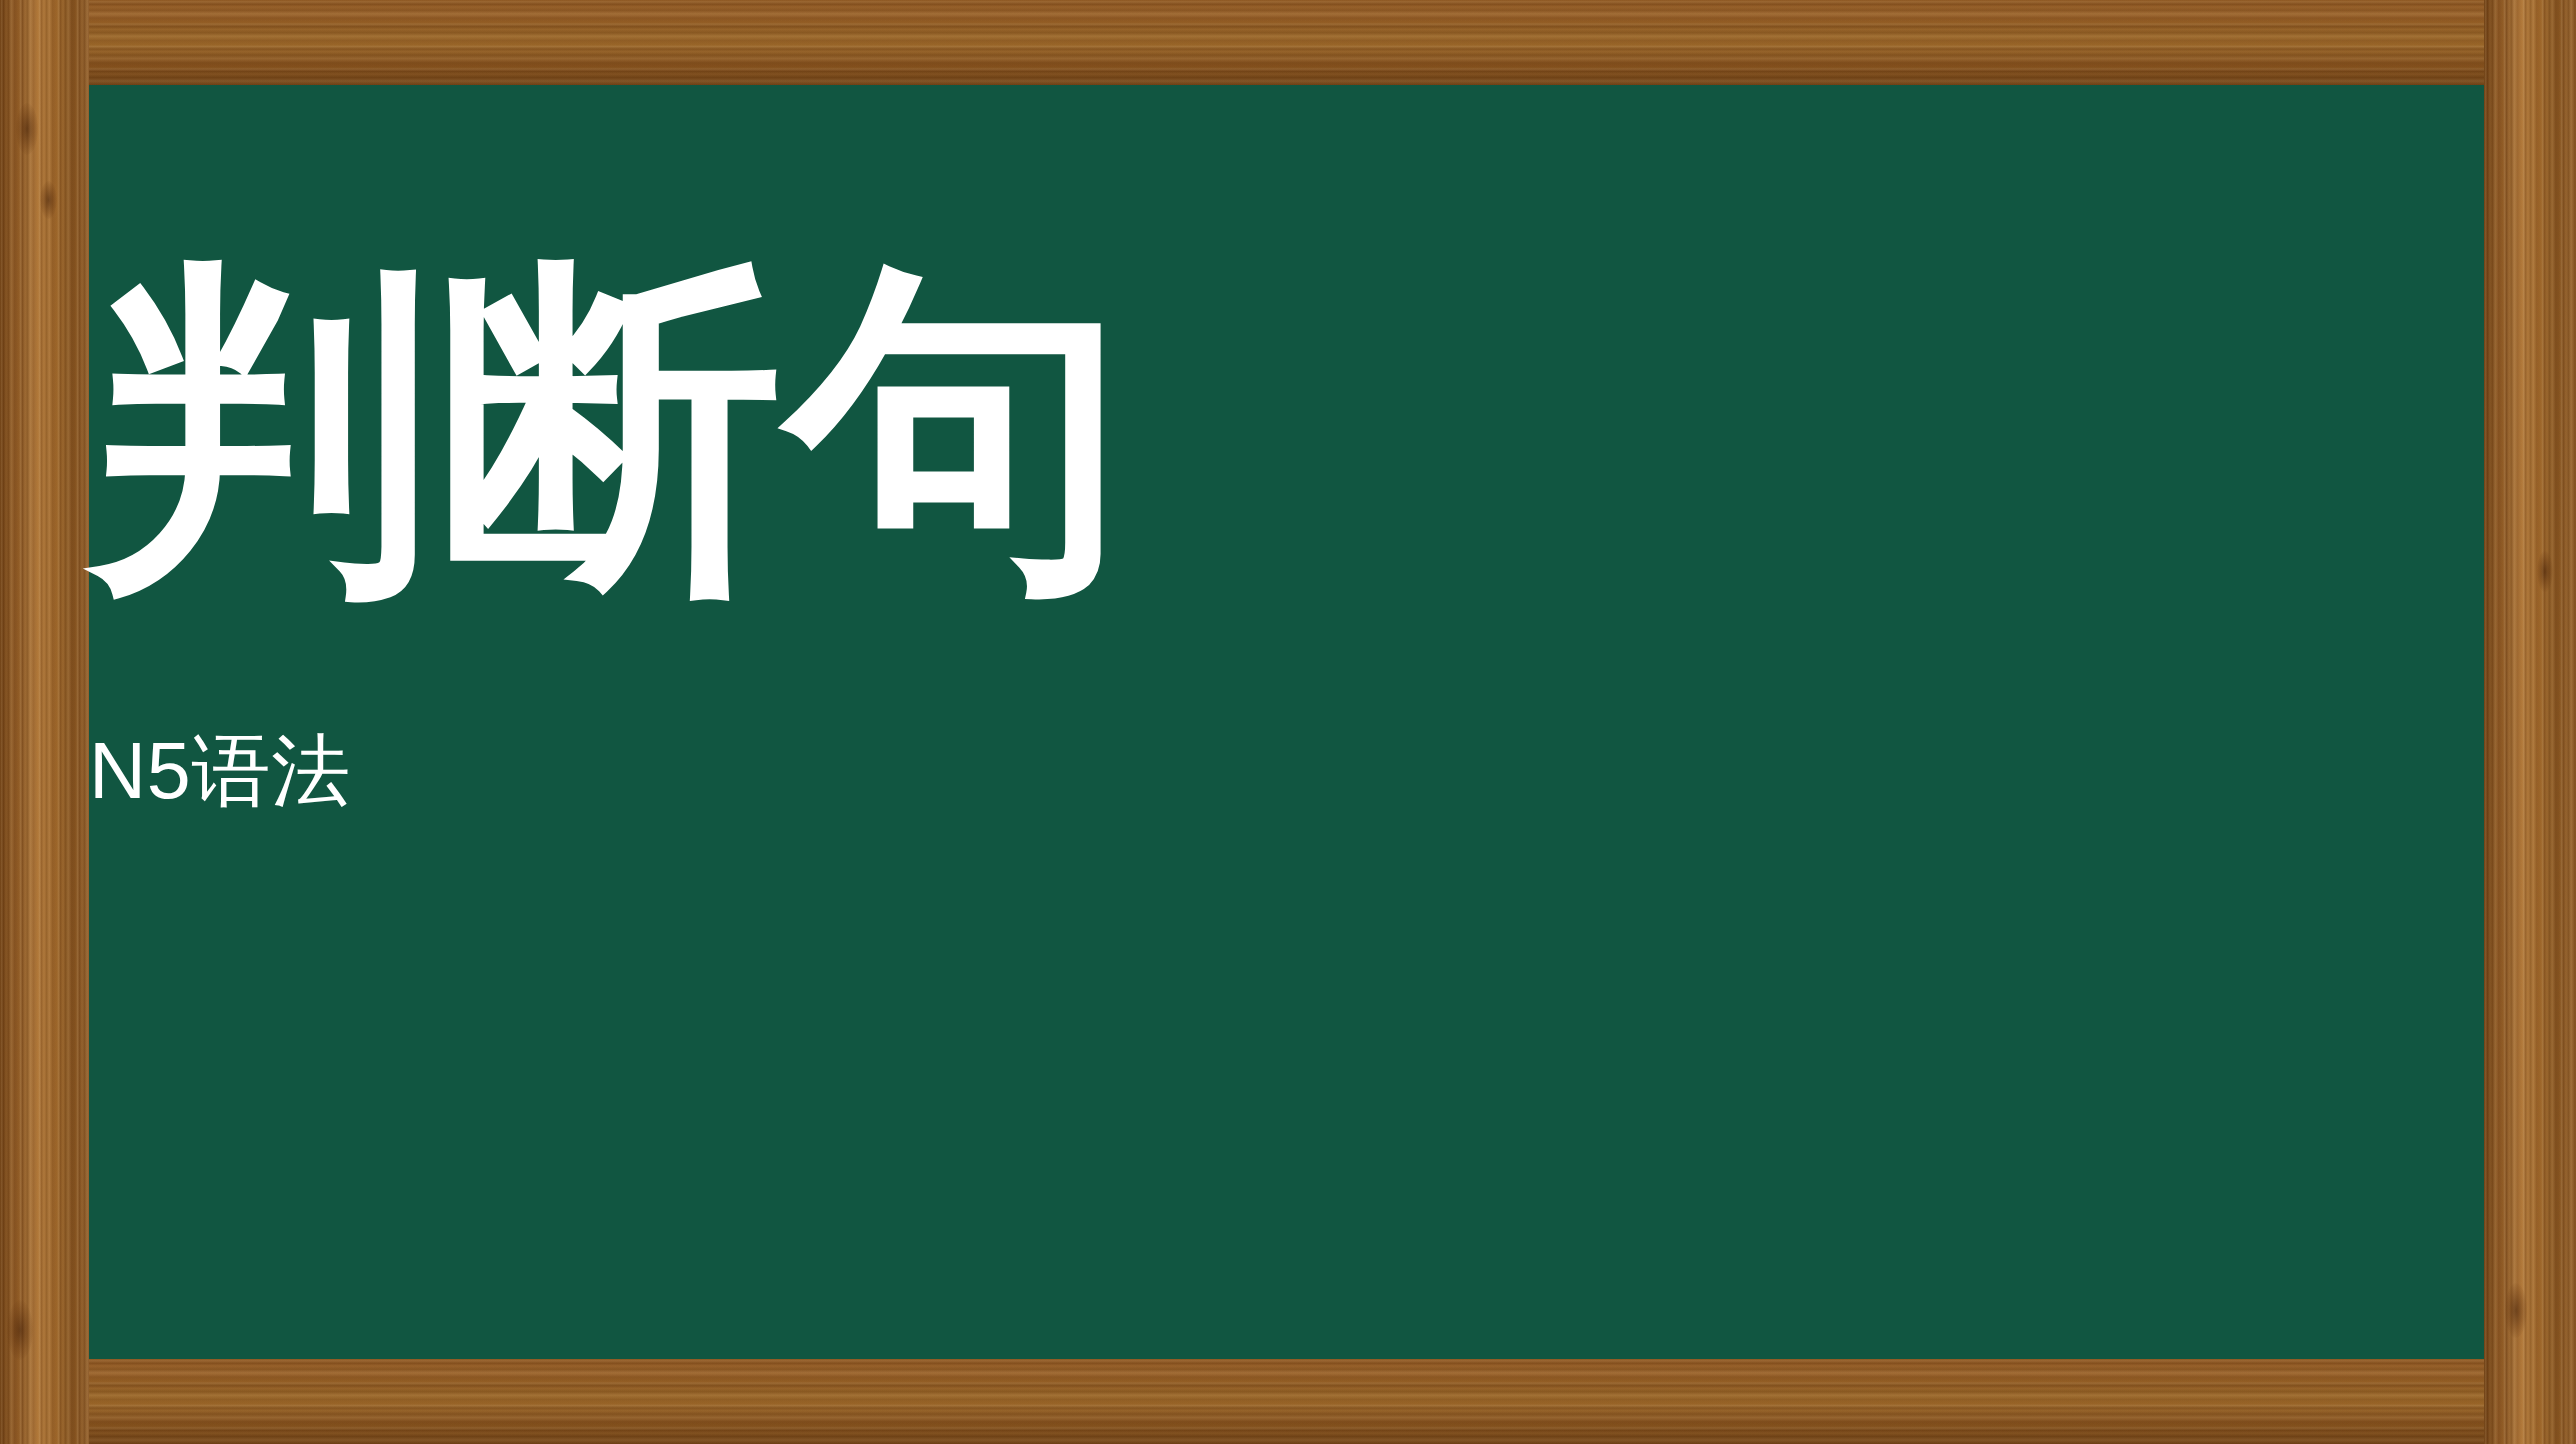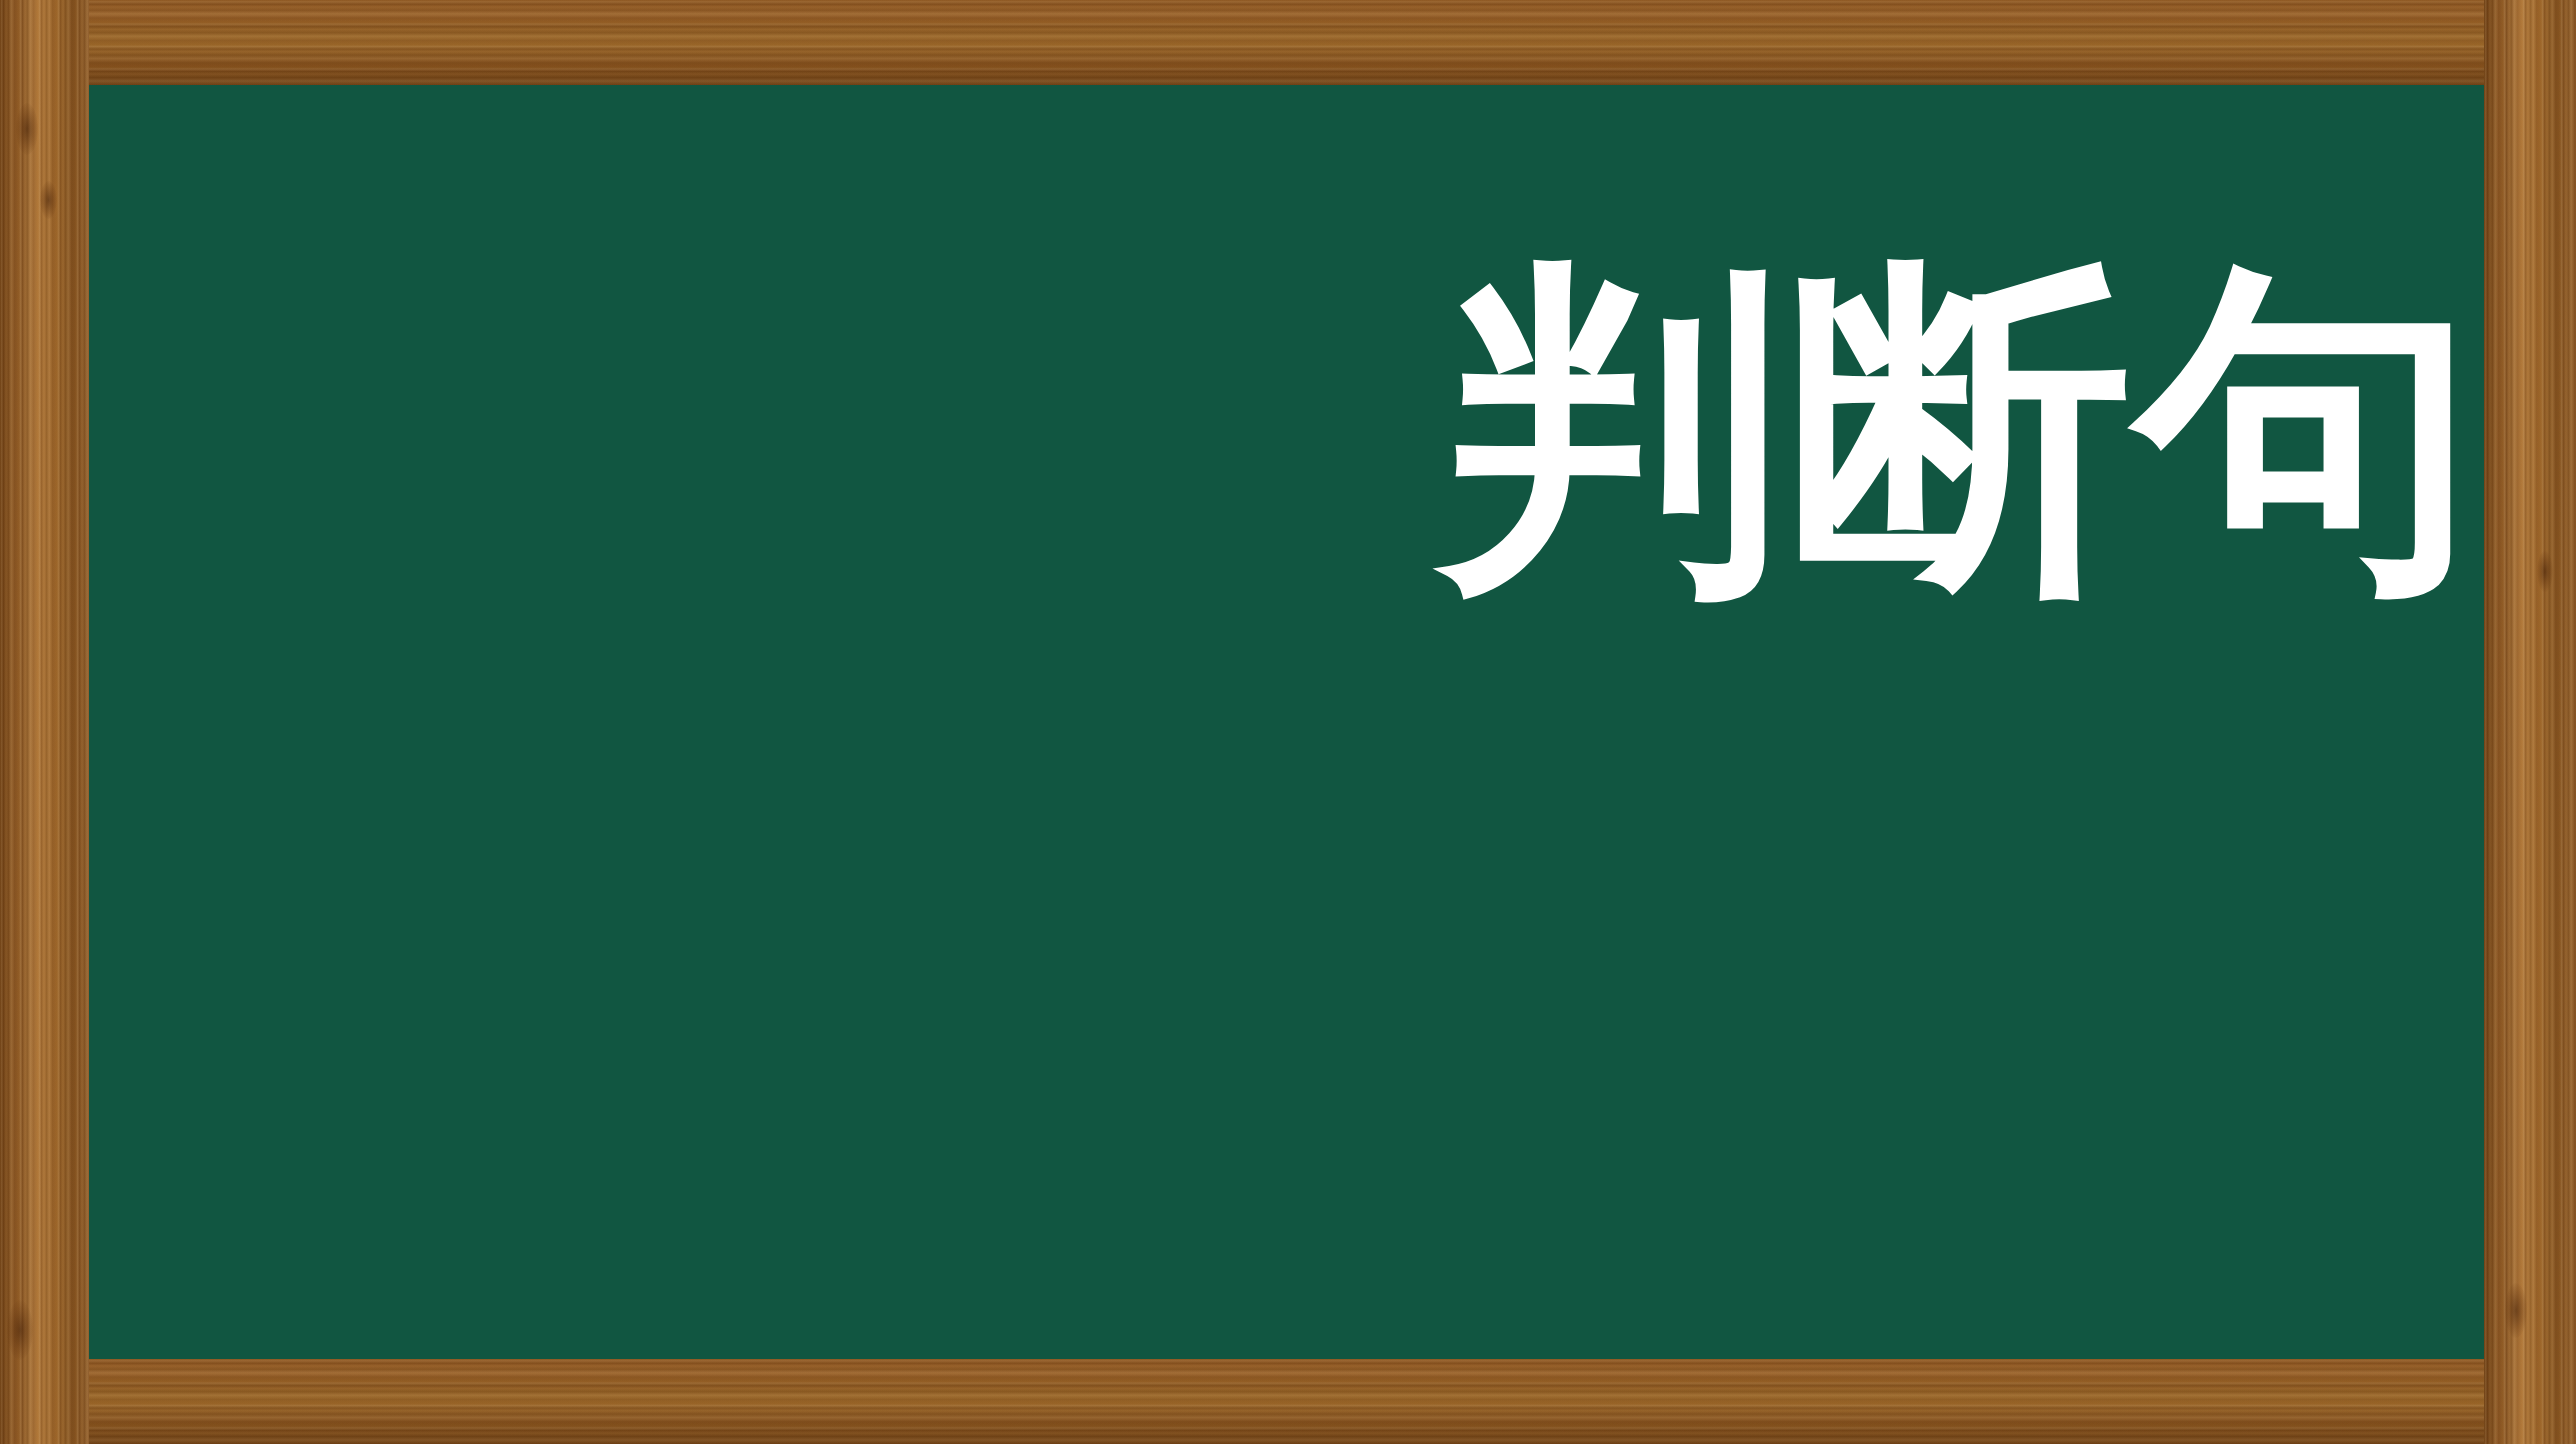--- a/index.html
+++ b/index.html
@@ -93,21 +93,21 @@
 
   
   .board-content {
     position: absolute;
     left: 89px;
     top: 85px;
     width: 2395px;
     height: 973px;
     display: flex;
     flex-direction: column;
-    align-items: flex-end;
+    align-items: flex-start;
   }
   .title-main {
     margin-top: 172px;
     color: #ffffff;
     font-size: 345px;
     font-weight: 700;
     line-height: 1.0;
     letter-spacing: 0.01em;
     white-space: nowrap;
   }
@@ -145,16 +145,17 @@
     <div class="knot" style="left:40px; top:181px; width:17px; height:38px;"></div>
     <div class="knot" style="left:6.9px; top:1300px; width:26px; height:60px;"></div>
   </div>
   <div class="frame-v frame-right">
     <div class="knot" style="left:20.7px; top:1283px; width:22.4px; height:55px;"></div>
     <div class="knot" style="left:53px; top:551px; width:15.5px; height:41px;"></div>
   </div>
 
   <div class="board-content">
     <div class="title-main">判断句</div>
+    <div class="caption">N5语法</div>
   </div>
 
 </div>
 
 
 </body></html>

